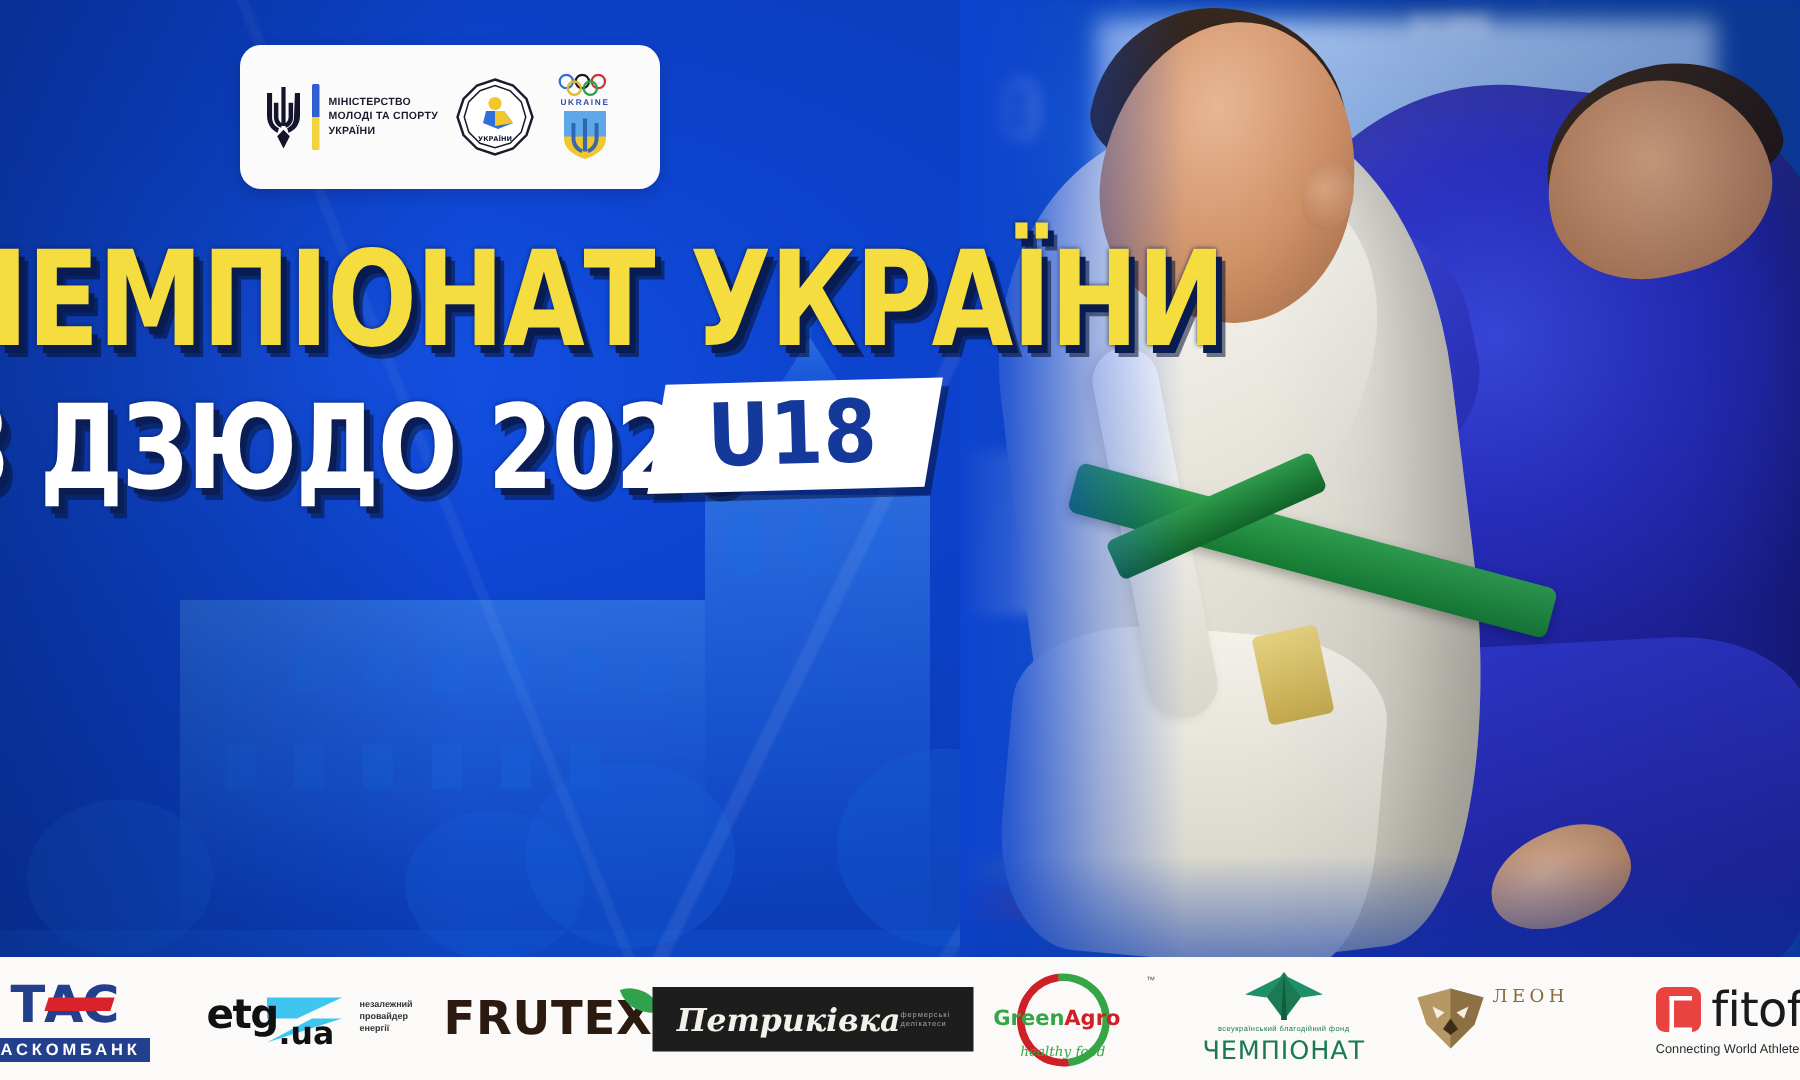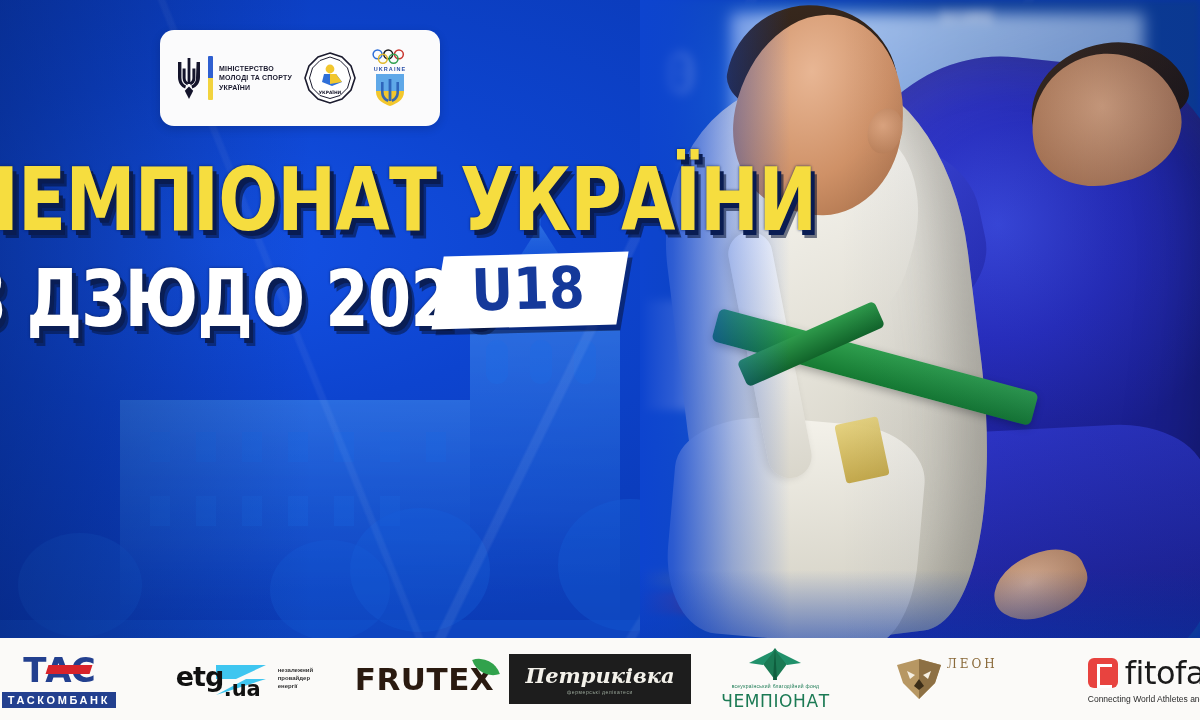--- a/index.html
+++ b/index.html
@@ -354,21 +354,21 @@
   .leaf {
     position:absolute; right:-3px; top:-5px; width:22px; height:22px;
     background:#31a24c;
     border-radius:0 100% 0 100%;
     transform:rotate(-18deg);
   }
 
   
   .petr {
     background:#1d1d1d; padding:9px 16px;
-    display:flex; flex-direction:column; align-items:center;
+    display:flex; flex-direction:row; align-items:center;
   }
   .petr-w {
     font-family:"DejaVu Serif", serif; font-style:italic; font-weight:bold;
     font-size:21px; color:#f3f1ea;
   }
   .petr-s { font-size:5px; color:#9aa79a; letter-spacing:.6px; margin-top:1px; }
 
   
   .ga { position:relative; width:116px; height:68px; }
   .ga-ring {
@@ -620,20 +620,30 @@
       </div>
     </div>
 
     <div class="sp">
       <div class="petr">
         <div class="petr-w">Петриківка</div>
         <div class="petr-s">фермерські делікатеси</div>
       </div>
     </div>
 
+    <div class="sp">
+      <div class="ga">
+        <div class="ga-ring"></div>
+        <div class="ga-word">
+          <span class="ga-g">Green</span><span class="ga-a">Agro</span>
+        </div>
+        <div class="ga-tm">™</div>
+        <div class="ga-sub">healthy food</div>
+      </div>
+    </div>
 
     <div class="sp">
       <div class="mir">
         <svg class="mir-mark" viewBox="0 0 56 34">
           <path d="M28 1 L40 17 L28 33 L16 17 z" fill="#1b7a54"></path>
           <path d="M28 3 L54 16 L40 18 z" fill="#20906a"></path>
           <path d="M28 3 L2 16 L16 18 z" fill="#20906a"></path>
           <path d="M28 1 L30 33 L26 33 z" fill="#0f5e3e"></path>
         </svg>
         <div class="mir-sub">всеукраїнський благодійний фонд</div>

